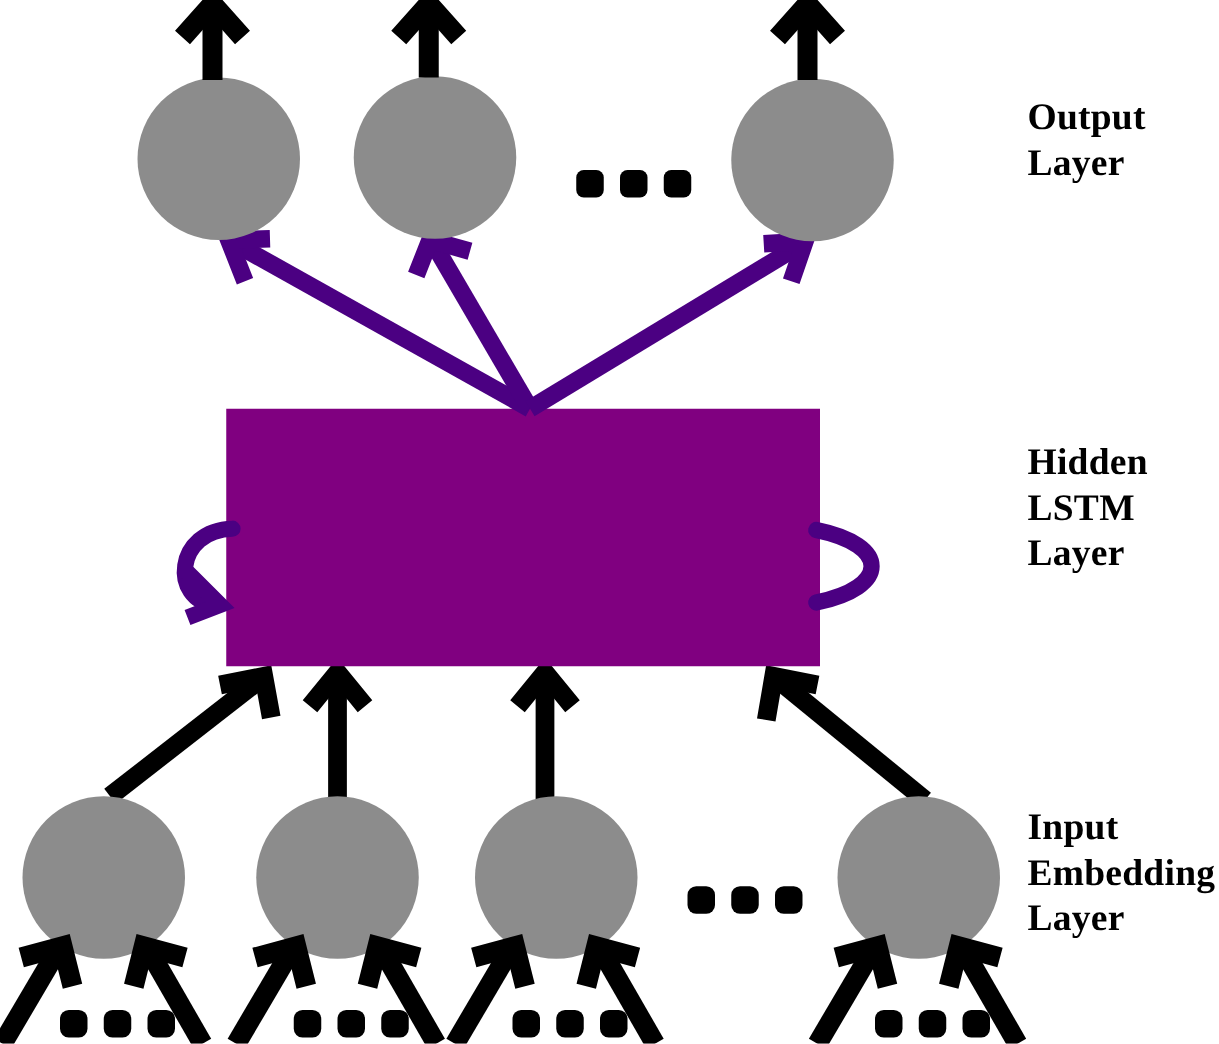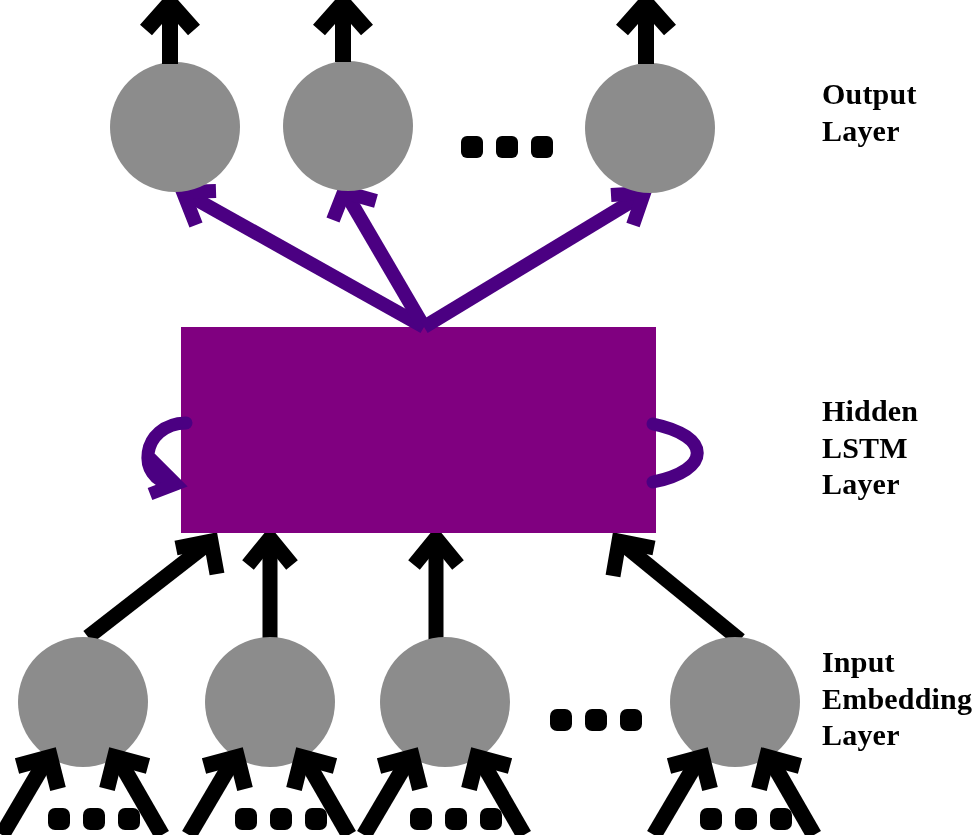--- a/index.html
+++ b/index.html
@@ -33,21 +33,21 @@
     color: #000000;
     white-space: pre-line;
     letter-spacing: 0.2px;
   }
   #label-output {
     left: 822px;
     top: 76px;
   }
   #label-hidden {
     left: 822px;
-    top: 393px;
+    top: 352px;
   }
   #label-input {
     left: 822px;
     top: 644px;
     font-family: Liberation Serif, serif;
   }
 </style>
 </head>
 <body>
 

